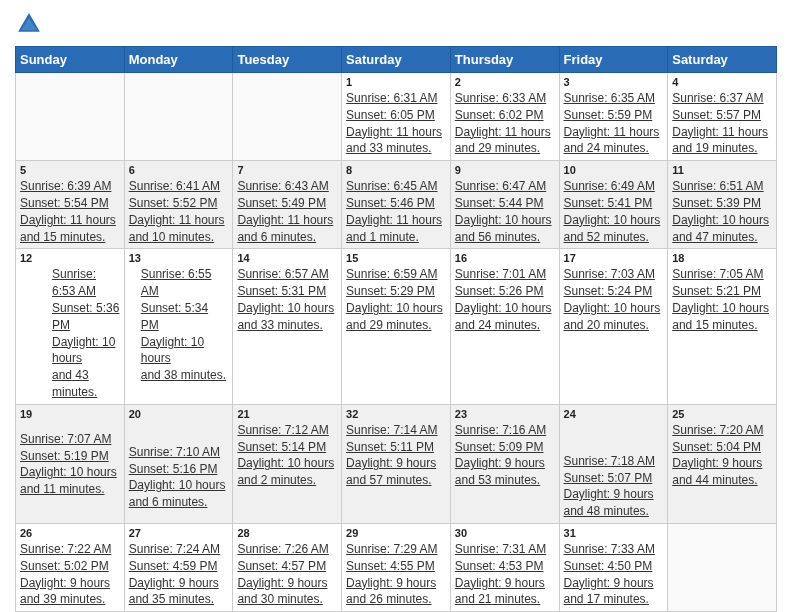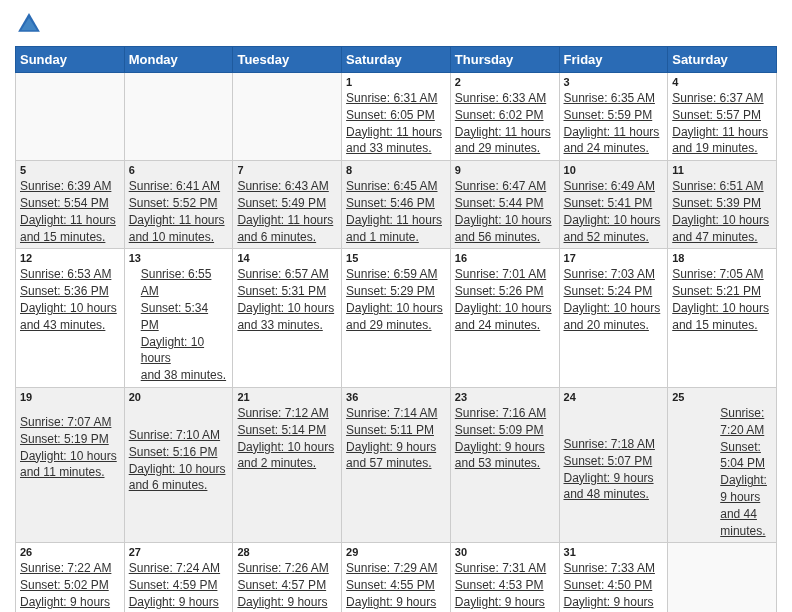--- a/index.html
+++ b/index.html
@@ -214,21 +214,21 @@
             <span class="day-num">11</span>
             <div class="day-info" style="white-space: pre-line;">Sunrise: 6:51 AM
 Sunset: 5:39 PM
 Daylight: 10 hours
 and 47 minutes.</div>
           </td>
         </tr>
         <tr>
           <td>
             <span class="day-num">12</span>
-            <div class="day-info" style="white-space: pre-line;">Sunrise: 6:53 AM
+            <div class="day-info" style="white-space: pre-line; margin-left: 32px;">Sunrise: 6:53 AM
 Sunset: 5:36 PM
 Daylight: 10 hours
 and 43 minutes.</div>
           </td>
           <td>
             <span class="day-num">13</span>
             <div class="day-info" style="white-space: pre-line; margin-left: 12px;">Sunrise: 6:55 AM
 Sunset: 5:34 PM
 Daylight: 10 hours
 and 38 minutes.</div>
@@ -285,21 +285,21 @@
 and 6 minutes.</div>
           </td>
           <td class="shaded">
             <span class="day-num">21</span>
             <div class="day-info" style="white-space: pre-line;">Sunrise: 7:12 AM
 Sunset: 5:14 PM
 Daylight: 10 hours
 and 2 minutes.</div>
           </td>
           <td class="shaded">
-            <span class="day-num">36</span>
+            <span class="day-num">32</span>
             <div class="day-info" style="white-space: pre-line;">Sunrise: 7:14 AM
 Sunset: 5:11 PM
 Daylight: 9 hours
 and 57 minutes.</div>
           </td>
           <td class="shaded">
             <span class="day-num">23</span>
             <div class="day-info" style="white-space: pre-line;">Sunrise: 7:16 AM
 Sunset: 5:09 PM
 Daylight: 9 hours
@@ -307,21 +307,21 @@
           </td>
           <td class="shaded">
             <span class="day-num">24</span>
             <div class="day-info" style="white-space: pre-line; margin-top: 33px;">Sunrise: 7:18 AM
 Sunset: 5:07 PM
 Daylight: 9 hours
 and 48 minutes.</div>
           </td>
           <td class="shaded">
             <span class="day-num">25</span>
-            <div class="day-info" style="white-space: pre-line; margin-left: 48px;">Sunrise: 7:20 AM
+            <div class="day-info" style="white-space: pre-line;">Sunrise: 7:20 AM
 Sunset: 5:04 PM
 Daylight: 9 hours
 and 44 minutes.</div>
           </td>
         </tr>
         <tr>
           <td>
             <span class="day-num">26</span>
             <div class="day-info" style="white-space: pre-line;">Sunrise: 7:22 AM
 Sunset: 5:02 PM

